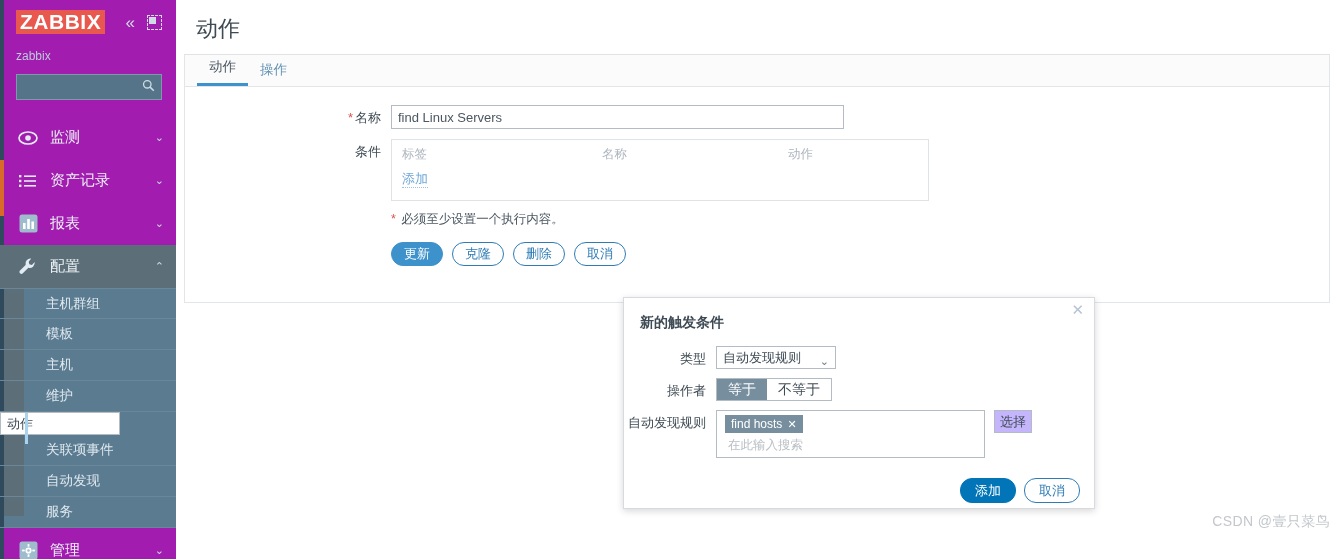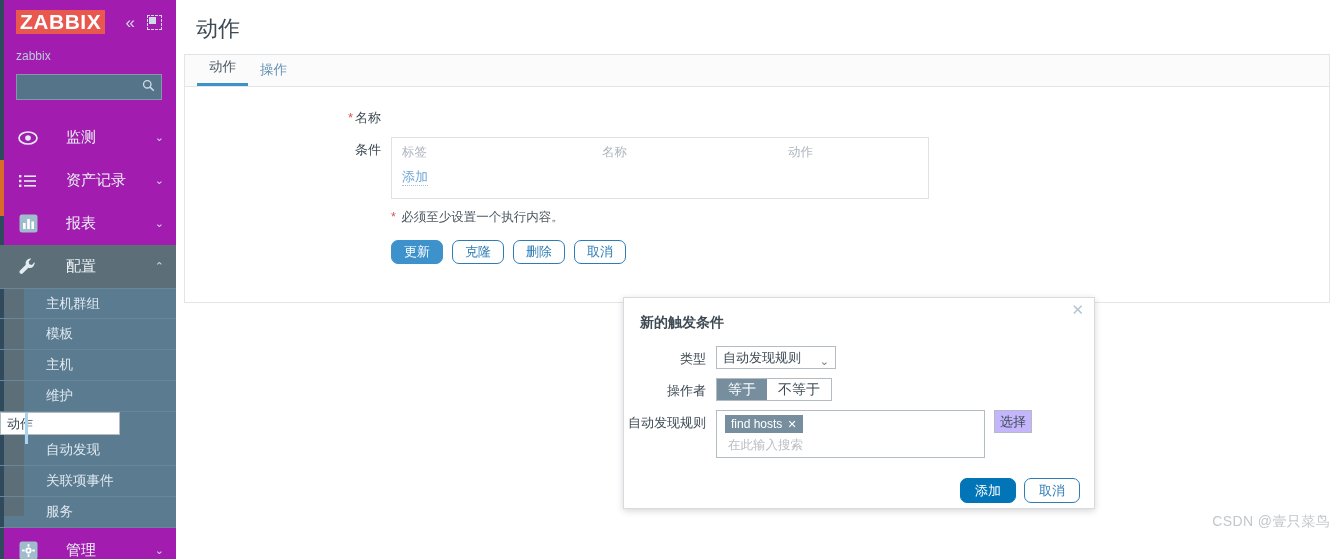--- a/index.html
+++ b/index.html
@@ -75,21 +75,20 @@
 
   .menu { margin-top: 16px; }
   .m-item {
     position: relative;
     display: flex; align-items: center;
     height: 43px;
     padding-left: 14px; padding-right: 12px;
     color: #ecf2f6;
     font-size: 15px;
     cursor: pointer;
-    gap: 16px;
   }
   .m-item.active { background: #5c6e78; }
   .m-ico { width: 28px; flex: 0 0 28px; display: flex; align-items: center; justify-content: center; }
   .m-lbl { flex: 1; padding-left: 8px; }
   .m-chev { font-size: 11px; color: #cbdae3; }
 
   .submenu { background: #5b7b91; }
   .sm-item {
     position: relative;
     height: 31px;
@@ -172,21 +171,21 @@
     border-width: 0 2px 2px 0; transform: rotate(42deg);
   }
   .hint { font-size: 12.5px; color: #4b5761; padding-left: 206px; margin: 6px 0 14px 0; }
   .hint .req { color: #d9534f; }
   .btnrow { padding-left: 206px; display: flex; gap: 9px; }
 
   .btn {
     font-size: 13px; height: 24px; padding: 0 12px;
     border: 1px solid #2e7cb5; background: #fff; color: #2e7cb5;
     cursor: pointer; font-family: inherit; line-height: 22px;
-    border-radius: 7px;
+    border-radius: 12px;
   }
   .btn.primary { background: #3e92cc; border-color: #3e92cc; color: #ffffff; }
 
   
   .modal {
     position: absolute;
     left: 447px; top: 297px;
     width: 472px; height: 212px;
     background: #ffffff;
     border: 1px solid #d7dbdf;
@@ -337,24 +336,24 @@
         <div class="sm-item">
           <span>主机</span>
         </div>
         <div class="sm-item">
           <span>维护</span>
         </div>
         <div class="sm-item sel">
           <span>动作</span>
         </div>
         <div class="sm-item">
+          <span>关联项事件</span>
+        </div>
+        <div class="sm-item">
           <span>自动发现</span>
-        </div>
-        <div class="sm-item">
-          <span>关联项事件</span>
         </div>
         <div class="sm-item">
           <span>服务</span>
         </div>
       </div>
 
       <div class="m-item bottom">
         <span class="m-ico">
           <svg width="19" height="19" viewBox="0 0 19 19">
             <rect x="0.5" y="0.5" width="18" height="18" rx="2.5" fill="#9fbccd"></rect>
@@ -384,20 +383,21 @@
         <div class="tab active">动作</div>
         <div class="tab">操作</div>
       </div>
 
       <div class="form">
 
         <div class="row">
           <div class="lbl">
             <span class="req">*</span><span>名称</span>
           </div>
+          <input class="txt" type="text" value="find Linux Servers" style="">
         </div>
 
         <div class="row">
           <div class="lbl">条件</div>
           <div class="cond-box">
             <div class="cond-head">
               <div class="ch1">标签</div>
               <div class="ch2">名称</div>
               <div class="ch3">动作</div>
             </div>

